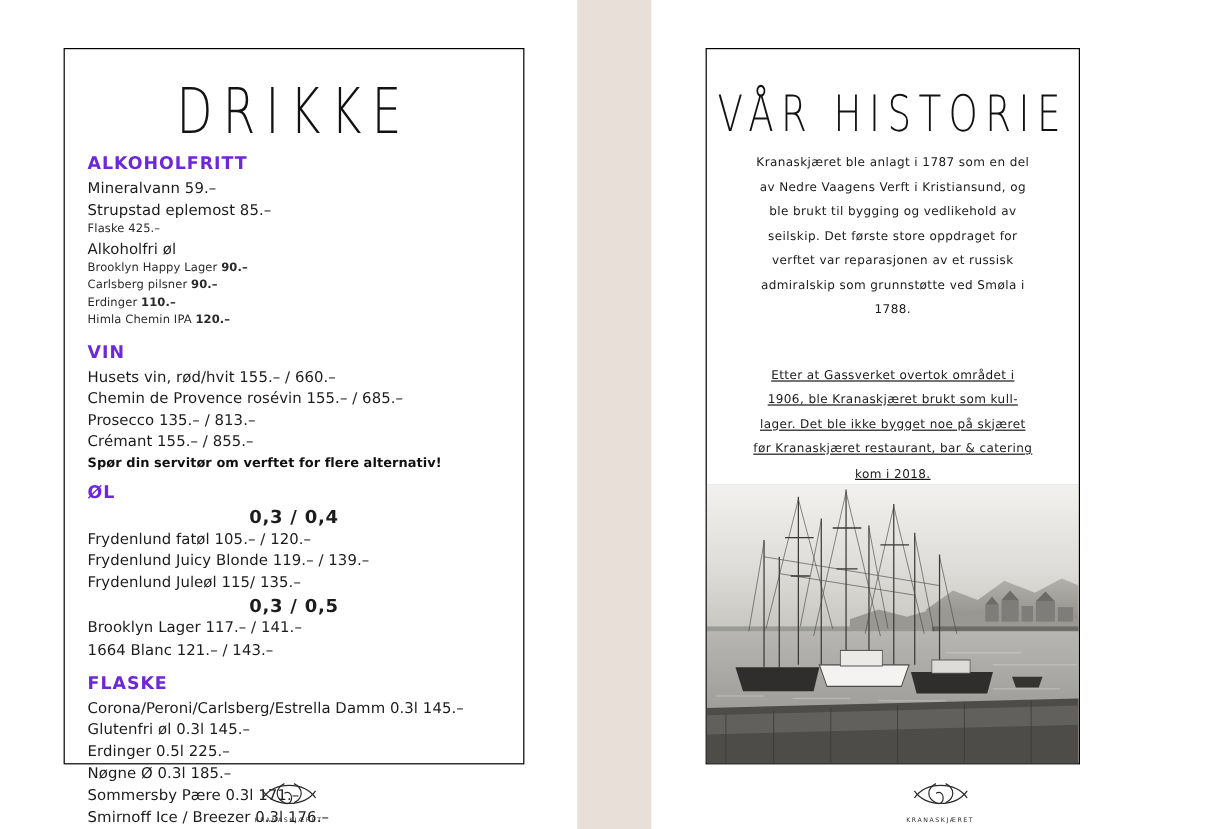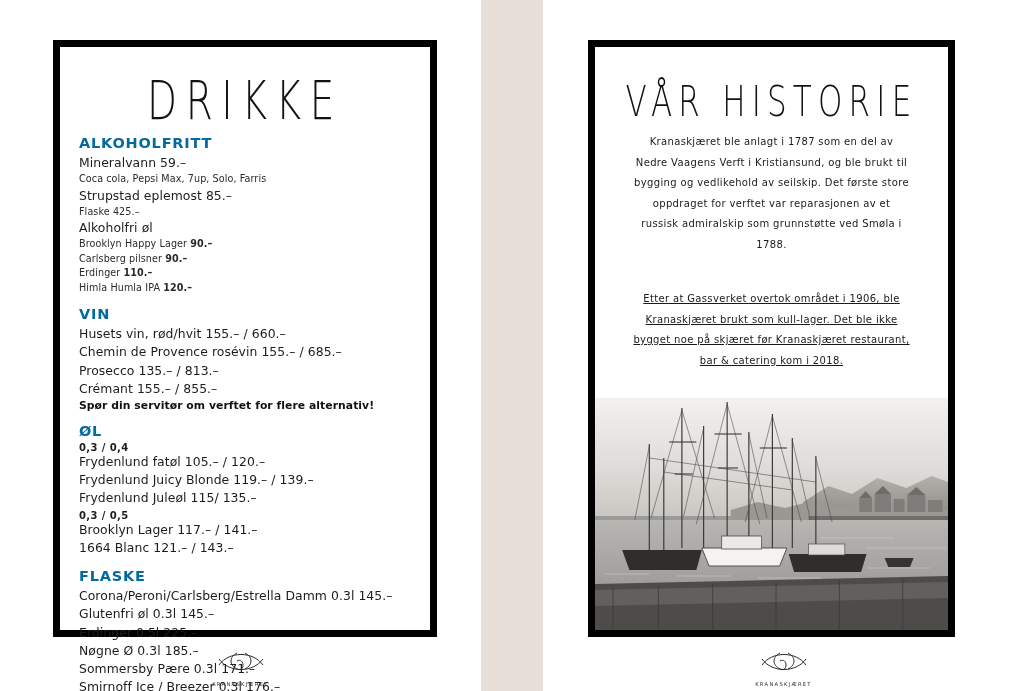--- a/index.html
+++ b/index.html
@@ -32,35 +32,35 @@
     width: 62px;
     height: 691px;
     background: #e8e0d8;
   }
   .page-right {
     width: 481px;
     height: 691px;
   }
   .sheet {
     position: absolute;
-    border: 7px solid #000000;
+    border: 1px solid #000000;
     box-sizing: border-box;
     background: #ffffff;
   }
   .sheet-left {
     left: 53px;
     top: 40px;
     width: 384px;
     height: 597px;
     padding: 10px 19px 6px 19px;
   }
   .sheet-right {
     left: 45px;
     top: 40px;
-    width: 367px;
+    width: 312px;
     height: 597px;
     overflow: hidden;
   }
 
   
   .title {
     text-align: center;
     font-family: "DejaVu Sans", sans-serif;
     font-weight: 300;
     letter-spacing: 0.22em;
@@ -78,21 +78,21 @@
   }
 
   
   .menu {
     margin-top: 22px;
   }
   .section-head {
     font-weight: 700;
     font-size: 14.5px;
     letter-spacing: 0.055em;
-    color: #0369a1;
+    color: #6d28d9;
     margin: 11px 0 3px 0;
   }
   .section-head.first { margin-top: 0; }
   .item {
     font-size: 12.4px;
     color: #1c1c1c;
     letter-spacing: 0.005em;
     line-height: 1.47;
     white-space: nowrap;
   }
@@ -106,25 +106,26 @@
   .sub b { font-weight: 700; }
   .note {
     font-size: 10.8px;
     font-weight: 700;
     color: #111;
     letter-spacing: 0.005em;
     margin-top: 1px;
     white-space: nowrap;
   }
   .tiny-head {
-    font-size: 10px;
+    font-size: 15px;
     font-weight: 700;
     letter-spacing: 0.04em;
     color: #1c1c1c;
     margin-top: 2px;
+    text-align: center;
   }
 
   
   .story {
     padding: 0 38px;
     text-align: center;
   }
   .story p {
     font-size: 10px;
     line-height: 2.05;
@@ -169,28 +170,27 @@
 
   <div class="page page-left">
     <div class="sheet sheet-left">
 
       <div class="title">DRIKKE</div>
 
       <div class="menu">
 
         <div class="section-head first">ALKOHOLFRITT</div>
         <div class="item">Mineralvann 59.–</div>
-        <div class="sub">Coca cola, Pepsi Max, 7up, Solo, Farris</div>
         <div class="item">Strupstad eplemost 85.–</div>
         <div class="sub">Flaske 425.–</div>
         <div class="item">Alkoholfri øl</div>
         <div class="sub"><span>Brooklyn Happy Lager </span><b>90.–</b></div>
         <div class="sub"><span>Carlsberg pilsner </span><b>90.–</b></div>
         <div class="sub"><span>Erdinger </span><b>110.–</b></div>
-        <div class="sub"><span>Himla Humla IPA </span><b>120.–</b></div>
+        <div class="sub"><span>Himla Chemin IPA </span><b>120.–</b></div>
 
         <div class="section-head">VIN</div>
         <div class="item">Husets vin, rød/hvit 155.– / 660.–</div>
         <div class="item">Chemin de Provence rosévin 155.– / 685.–</div>
         <div class="item">Prosecco 135.– / 813.–</div>
         <div class="item">Crémant 155.– / 855.–</div>
         <div class="note">Spør din servitør om verftet for flere alternativ!</div>
 
         <div class="section-head">ØL</div>
         <div class="tiny-head">0,3 / 0,4</div>

